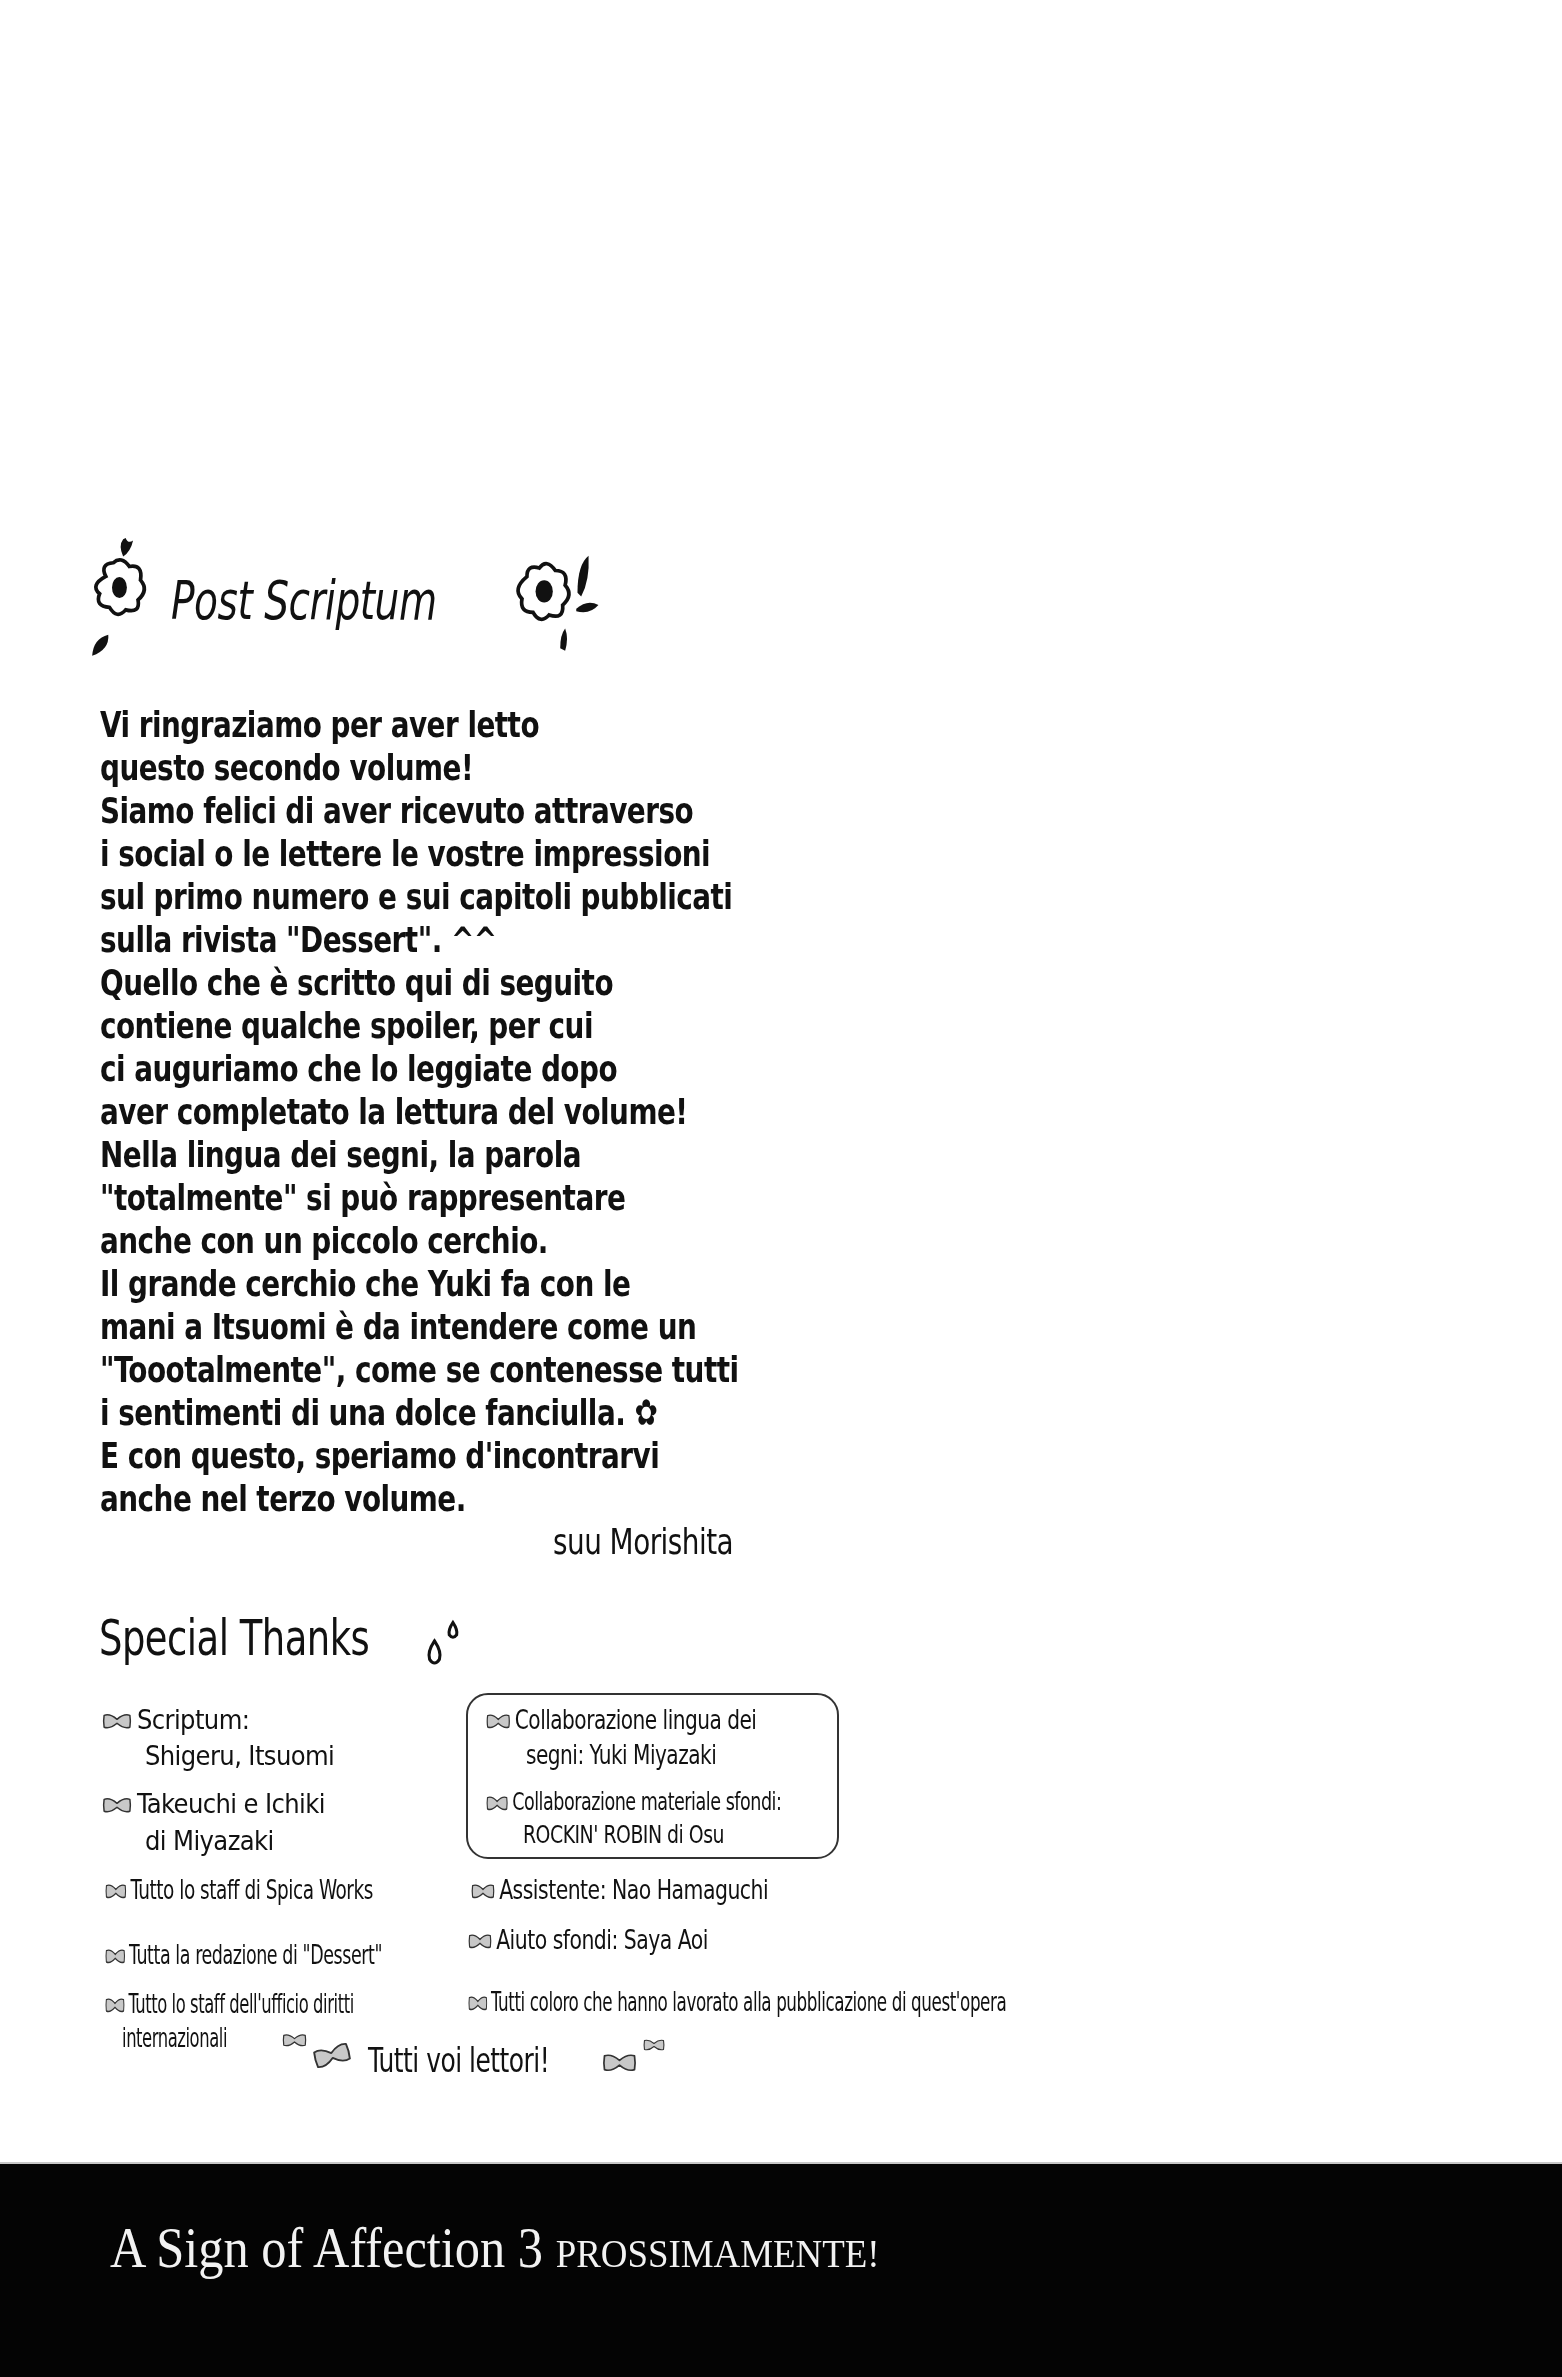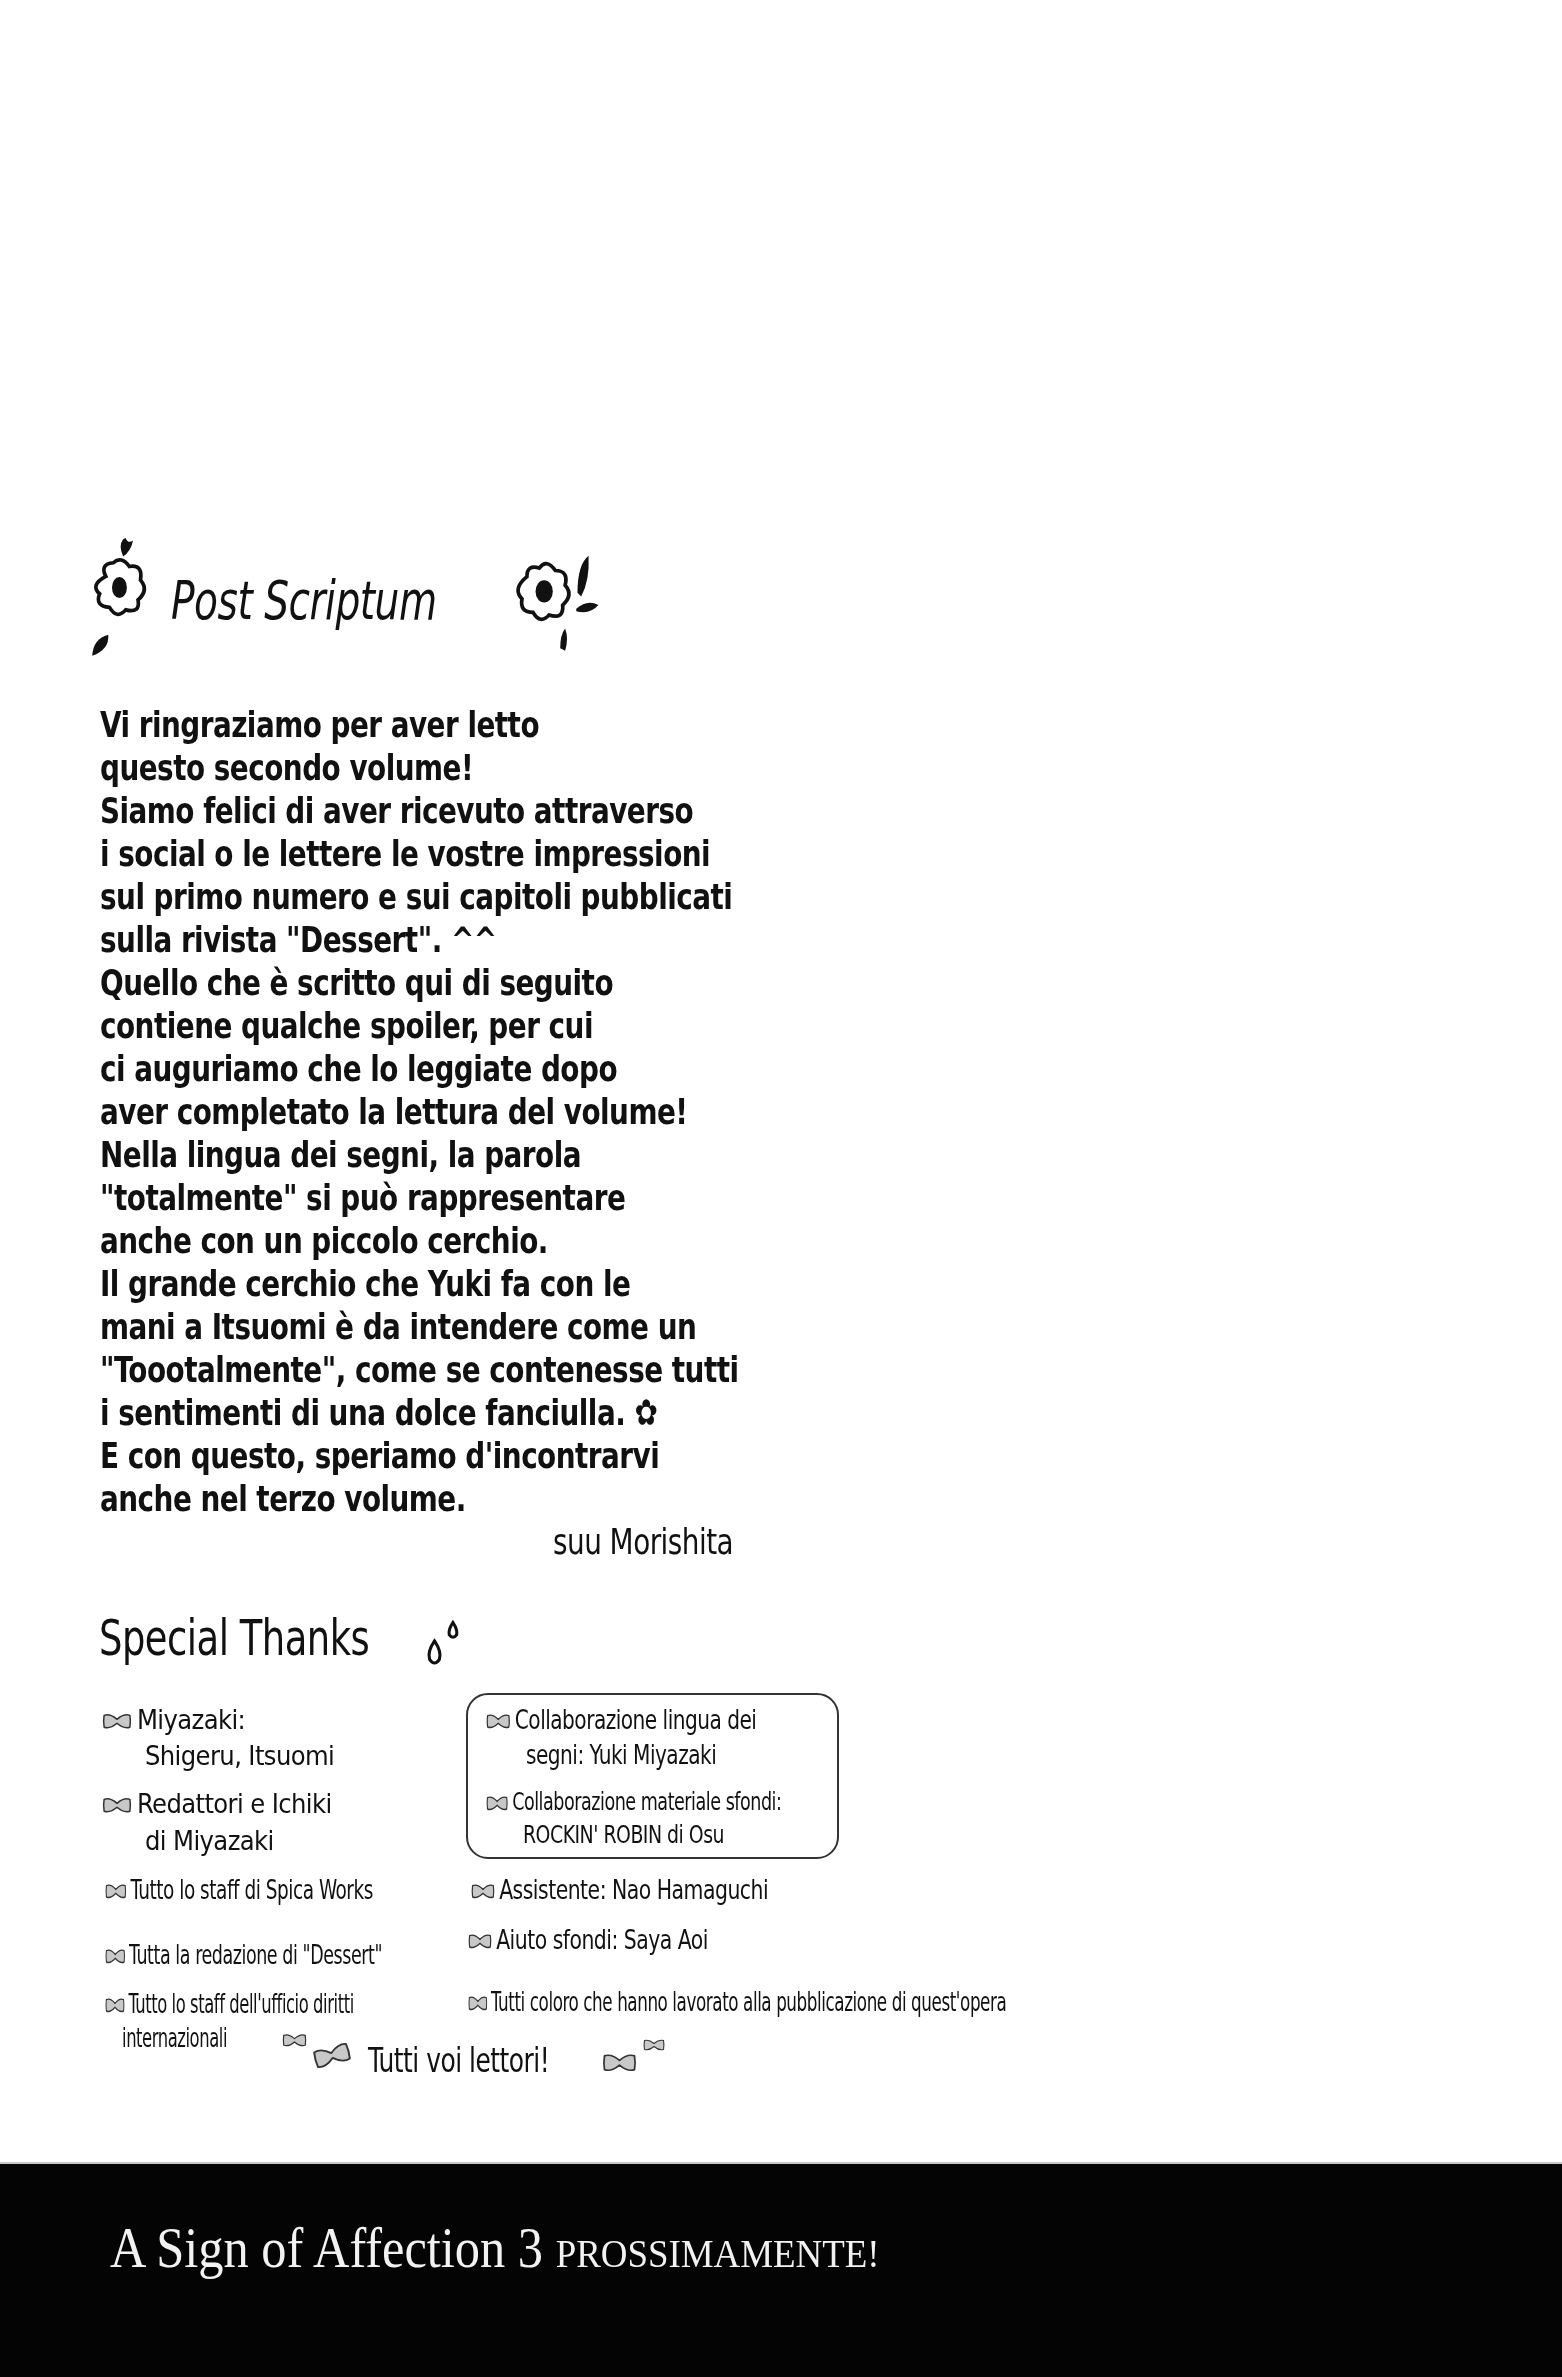--- a/index.html
+++ b/index.html
@@ -88,29 +88,29 @@
 
 <div id="st-title" class="hand">Special Thanks</div>
 <svg id="st-drops" width="43" height="56" viewBox="0 0 70 90">
   <path d="M22 40 Q10 58 14 70 Q22 82 30 70 Q34 58 22 40 Z" fill="none" stroke="#111" stroke-width="5"></path>
   <path d="M52 10 Q44 22 46 30 Q52 38 58 30 Q60 22 52 10 Z" fill="none" stroke="#111" stroke-width="5"></path>
 </svg>
 
 <div class="credit hand" style="left:102px;top:1703px;">
   <svg class="bow" width="30" height="18.6" viewBox="0 0 48 30">
       <use href="#bow"></use>
-    </svg><span>Miyazaki:</span>
+    </svg><span>Scriptum:</span>
 </div>
 <div class="credit hand indent" style="left:102px;top:1739px;">
   <span>Shigeru, Itsuomi</span>
 </div>
 <div class="credit hand" style="left:102px;top:1787px;">
   <svg class="bow" width="30" height="18.6" viewBox="0 0 48 30">
       <use href="#bow"></use>
-    </svg><span>Redattori e Ichiki</span>
+    </svg><span>Takeuchi e Ichiki</span>
 </div>
 <div class="credit hand indent" style="left:102px;top:1824px;">
   <span>di Miyazaki</span>
 </div>
 
 <div id="boxed"></div>
 <div class="credit hand" style="left:486px;top:1704px;font-size:26px;transform:scaleX(0.86);">
   <svg class="bow" width="28.5" height="18.6" viewBox="0 0 46 30">
       <use href="#bow"></use>
     </svg><span>Collaborazione lingua dei</span>

